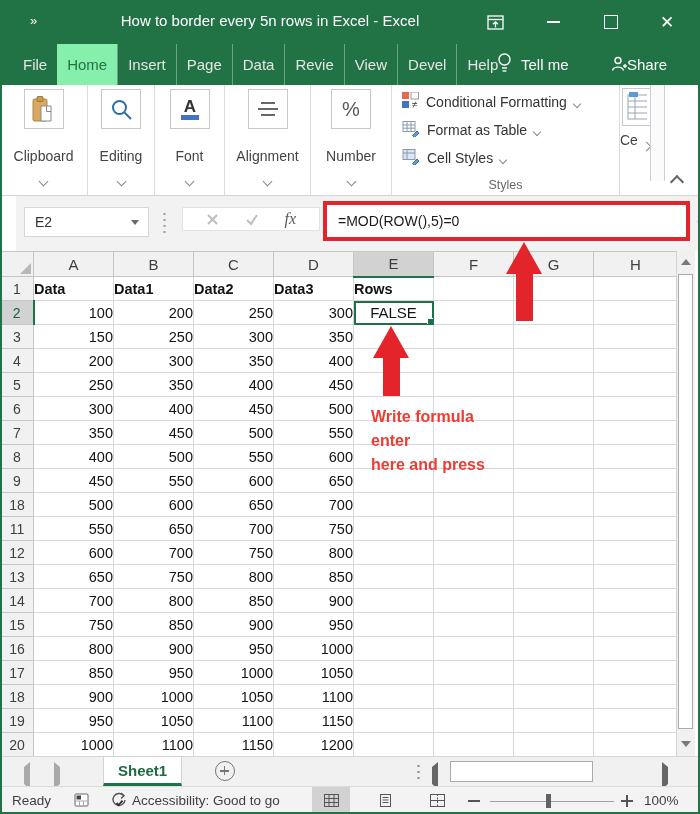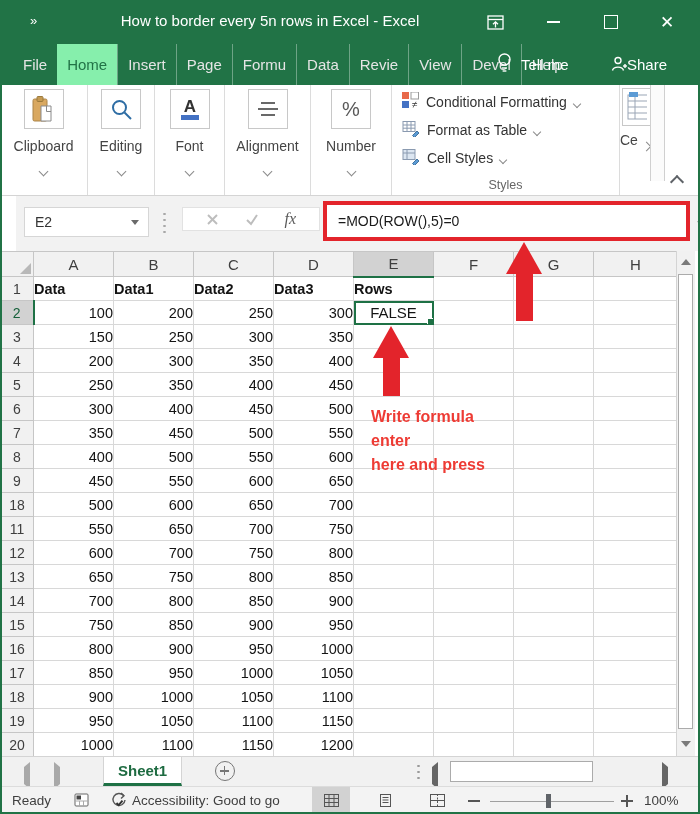--- a/index.html
+++ b/index.html
@@ -24,21 +24,21 @@
   .tab.active + .tab{border-left:1px solid rgba(255,255,255,.35);}
   .tellme{position:absolute;left:497px;top:44px;height:41px;display:flex;align-items:center;gap:9px;color:#fff;font-size:15px;}
   .share{position:absolute;left:610px;top:44px;height:41px;display:flex;align-items:center;color:#fff;font-size:15px;}
 
   
   .ribbon{position:absolute;left:0;top:85px;width:700px;height:111px;background:#fff;border-bottom:1px solid #d4d4d4;box-sizing:border-box;}
   .groups{position:absolute;left:0;top:0;height:110px;display:flex;}
   .rgroup{display:flex;flex-direction:column;align-items:center;padding-top:4px;border-right:1px solid #dcdcdc;box-sizing:border-box;}
   .g-clipboard{width:88px;} .g-editing{width:67px;} .g-font{width:70px;} .g-alignment{width:86px;} .g-number{width:81px;}
   .gicon{width:38px;height:38px;background:#fff;border:1px solid #c8c8c8;display:flex;align-items:center;justify-content:center;}
-  .glabel{margin-top:9px;font-size:14px;color:#444;}
+  .glabel{margin-top:19px;font-size:14px;color:#444;}
   .gchev{margin-top:7px;}
   .chev-down{width:6px;height:6px;border-right:1.5px solid #8a8a8a;border-bottom:1.5px solid #8a8a8a;transform:rotate(45deg);display:inline-block;}
   .chev-down.sm{width:5px;height:5px;}
   .chev-right{width:6px;height:6px;border-right:1.5px solid #8a8a8a;border-top:1.5px solid #8a8a8a;transform:rotate(45deg);display:inline-block;}
   .chev-up{width:8px;height:8px;border-left:2px solid #5f6368;border-top:2px solid #5f6368;transform:rotate(45deg);display:inline-block;}
   .styles-group{position:absolute;left:392px;top:0;width:228px;height:110px;border-right:1px solid #dcdcdc;box-sizing:border-box;}
   .sitem{display:flex;align-items:center;gap:7px;padding:6px 0 0 10px;font-size:14px;color:#333;height:22px;}
   .styles-label{position:absolute;left:0;bottom:3px;width:100%;text-align:center;font-size:12.5px;color:#666;}
   .cells-iconbox{position:absolute;left:622px;top:3px;width:28px;height:36px;border:1px solid #c8c8c8;background:#fff;display:flex;align-items:center;justify-content:center;overflow:hidden;}
   .cells-label{position:absolute;left:620px;top:47px;font-size:14px;color:#444;}
@@ -153,21 +153,20 @@
       </div>
     <div class="winbtn wb-close">✕</div>
   </div>
 
   <div class="tabstrip">
     <div id="tabs" style="display:flex;align-items:stretch;">
         <div class="tab">File</div>
         <div class="tab active">Home</div>
         <div class="tab">Insert</div>
         <div class="tab">Page</div>
-        <div class="tab">Formu</div>
         <div class="tab">Data</div>
         <div class="tab">Revie</div>
         <div class="tab">View</div>
         <div class="tab">Devel</div>
         <div class="tab">Help</div>
       </div>
   </div>
   <div class="tellme">
     <span>
       <svg width="15" height="22" fill="none" stroke="#fff" stroke-width="1.4">

